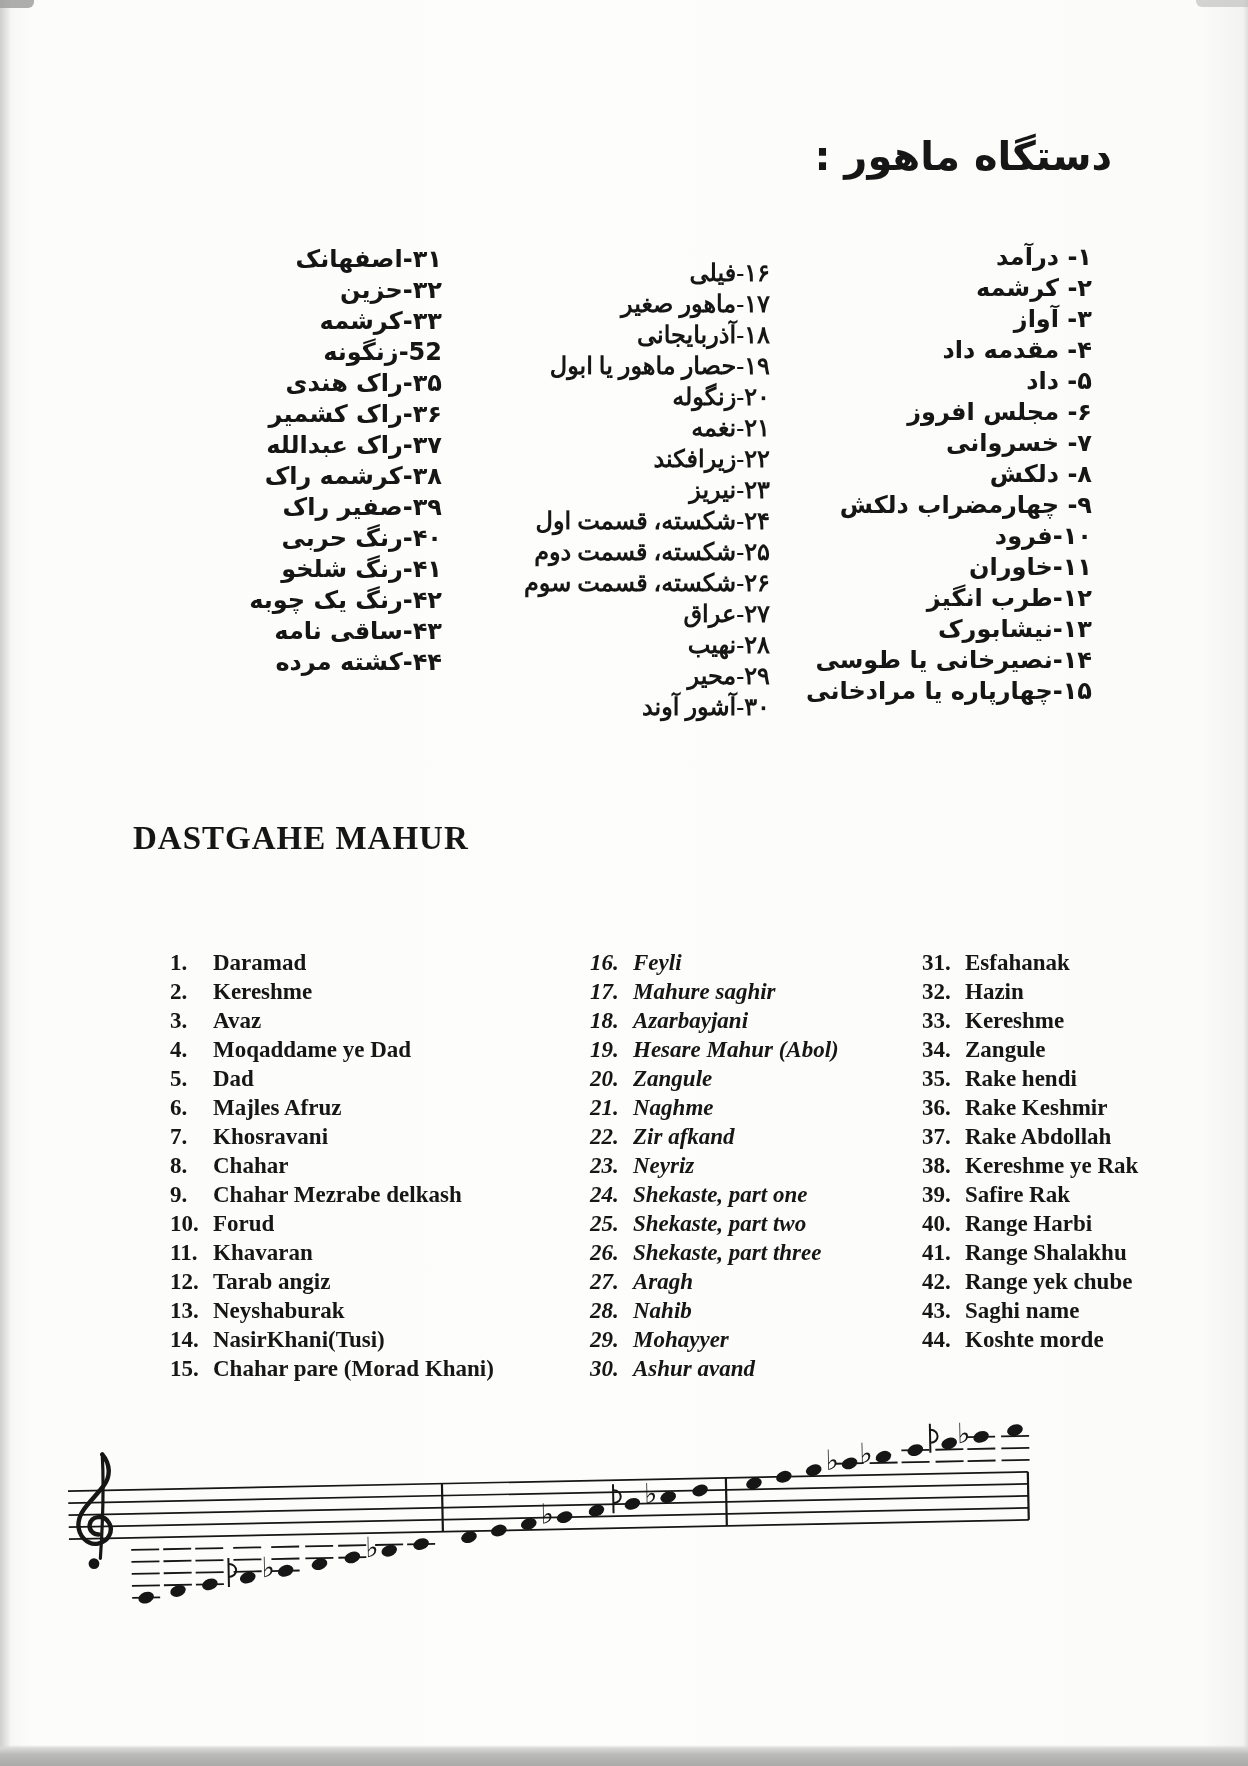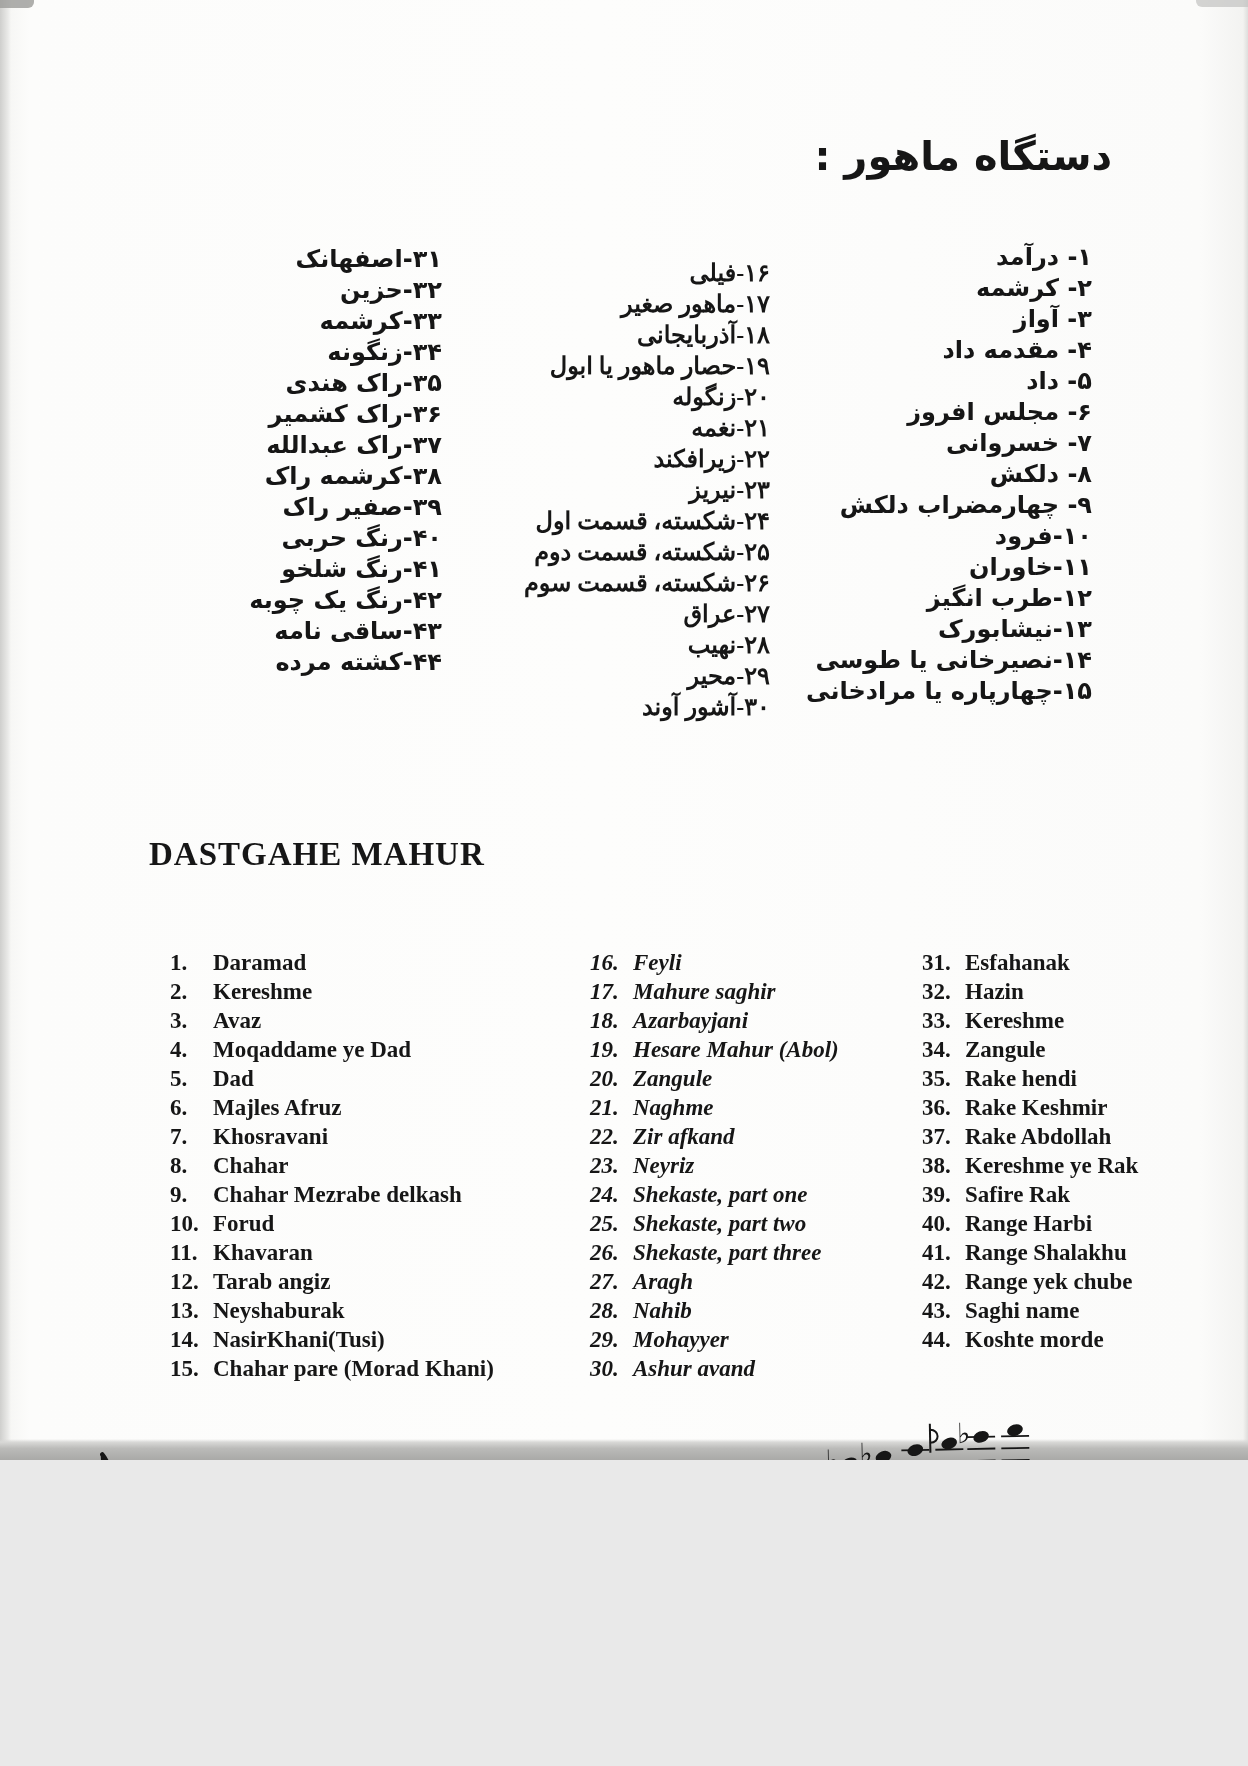--- a/index.html
+++ b/index.html
@@ -1,18 +1,18 @@
 <!DOCTYPE html>
 <html><head>
 <meta charset="utf-8">
 <style>
   html,body{margin:0;padding:0;background:#e9e9e9;}
   .page{
     position:relative;
-    width:1248px;height:1460px;
+    width:1248px;height:1766px;
     margin:0 auto;
     background:linear-gradient(90deg,#f4f4f2 0px,#fcfcfb 30px,#fdfdfc 600px,#fbfbfa 1200px,#f2f2f0 1248px);
     overflow:hidden;
     font-family:"Liberation Serif","DejaVu Serif",serif;
     color:#161616;
   }
   
   .edge-left{position:absolute;left:0;top:0;width:11px;height:100%;
     background:linear-gradient(90deg,#cfcfcd,#e9e9e7 70%,rgba(255,255,255,0));}
   .edge-bottom{position:absolute;left:0;bottom:0;width:100%;height:21px;
@@ -35,21 +35,21 @@
     font-weight:700;font-size:24px;line-height:31px;
     white-space:nowrap;
   }
   .fa-col-1{top:242px;right:156px;text-align:right;}
   .fa-col-2{top:258px;right:478px;font-family:Liberation Serif, serif;}
   .fa-col-3{top:244px;right:806px;}
 
   .heading-en{
     position:absolute;top:820px;left:133px;
     font-weight:700;font-size:33px;letter-spacing:1px;
-    margin:16px;
+    margin:0;
   }
   .en-col{
     position:absolute;top:948px;
     font-weight:700;font-size:23px;line-height:29px;
     white-space:nowrap;
   }
   .en-col-1{left:170px;}
   .en-col-2{left:590px;font-style:italic;}
   .en-col-3{left:922px;}
   .en-row{display:flex;}
@@ -106,21 +106,21 @@
       <div class="fa-row">۲۶-شکسته، قسمت سوم</div>
       <div class="fa-row">۲۷-عراق</div>
       <div class="fa-row">۲۸-نهیب</div>
       <div class="fa-row">۲۹-محیر</div>
       <div class="fa-row">۳۰-آشور آوند</div>
     </div>
   <div class="fa-col fa-col-3">
       <div class="fa-row">۳۱-اصفهانک</div>
       <div class="fa-row">۳۲-حزین</div>
       <div class="fa-row">۳۳-کرشمه</div>
-      <div class="fa-row">۳۴-زنگونه</div>
+      <div class="fa-row">52-زنگونه</div>
       <div class="fa-row">۳۵-راک هندی</div>
       <div class="fa-row">۳۶-راک کشمیر</div>
       <div class="fa-row">۳۷-راک عبدالله</div>
       <div class="fa-row">۳۸-کرشمه راک</div>
       <div class="fa-row">۳۹-صفیر راک</div>
       <div class="fa-row">۴۰-رنگ حربی</div>
       <div class="fa-row">۴۱-رنگ شلخو</div>
       <div class="fa-row">۴۲-رنگ یک چوبه</div>
       <div class="fa-row">۴۳-ساقی نامه</div>
       <div class="fa-row">۴۴-کشته مرده</div>

